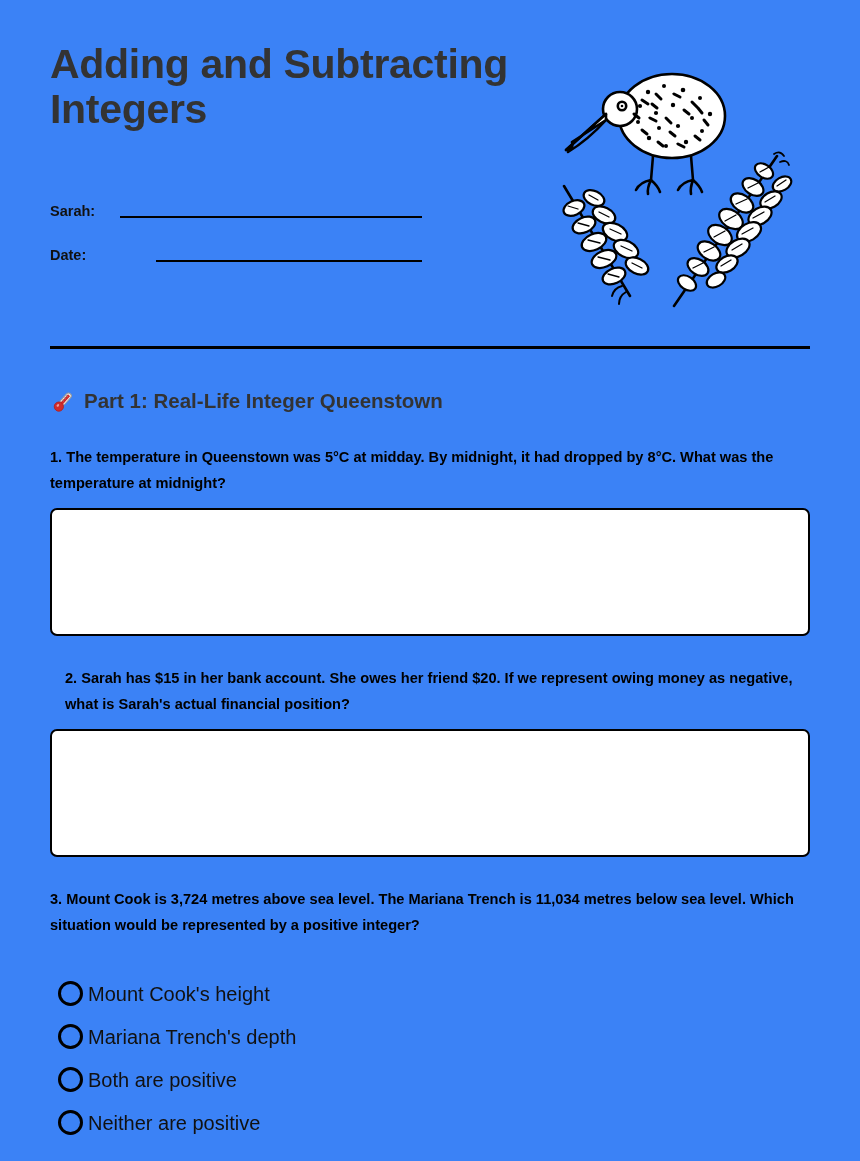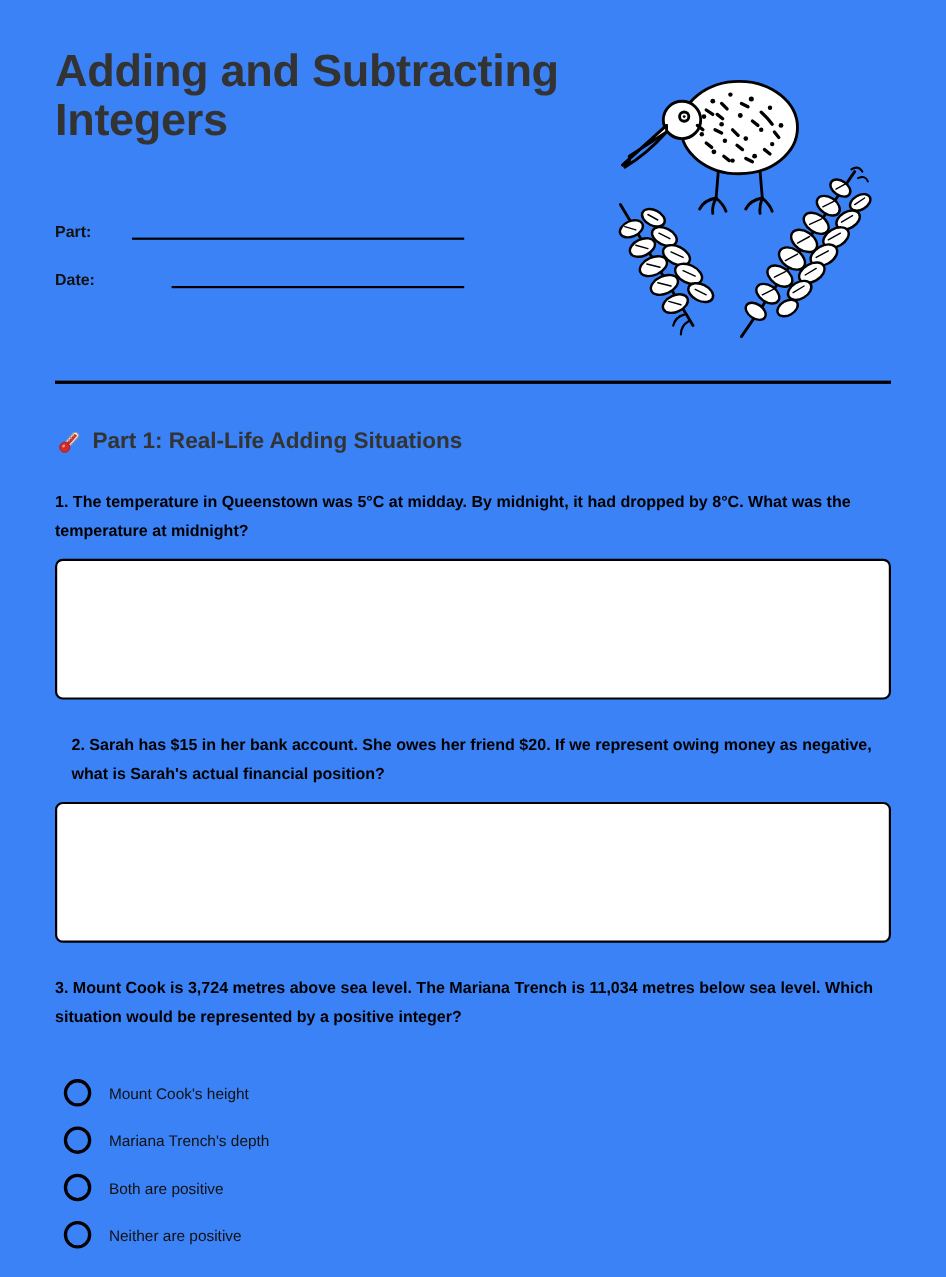--- a/index.html
+++ b/index.html
@@ -152,37 +152,37 @@
   }
   .radio {
     width: 25px;
     height: 25px;
     border: 3px solid #000000;
     border-radius: 50%;
     box-sizing: border-box;
     flex: none;
   }
   .option-label {
-    margin-left: 16px;
-    font-size: 14px;
+    margin-left: 5px;
+    font-size: 20px;
     font-weight: normal;
     color: #111111;
     line-height: 20px;
   }
 </style>
 </head>
 <body>
 
 <div class="page">
 
   <div class="header">
     <h1 class="title">Adding and Subtracting Integers</h1>
 
     <div class="field-row field-name">
-      <span class="field-label">Part:</span>
+      <span class="field-label">Sarah:</span>
       <span class="field-line"></span>
     </div>
 
     <div class="field-row field-date">
       <span class="field-label">Date:</span>
       <span class="field-line"></span>
     </div>
   </div>
 
   <div class="artwork">
@@ -323,21 +323,21 @@
           <circle cx="13" cy="19.2" r="4.6" fill="#d32a2a" stroke="#b01f1f" stroke-width="0.8"></circle>
           <g stroke="#9a9a9a" stroke-width="0.9" stroke-linecap="round">
             <path d="M10.2 6 h2.2"></path>
               <path d="M10.2 9 h2.2"></path>
               <path d="M10.2 12 h2.2"></path>
           </g>
           <ellipse cx="11.5" cy="19" rx="1.1" ry="1.5" fill="#ffffff" opacity="0.55"></ellipse>
         </g>
       </svg>
     </span>
-    <span class="section-title">Part 1: Real-Life Adding Situations</span>
+    <span class="section-title">Part 1: Real-Life Integer Queenstown</span>
   </div>
 
   <div class="question q1">1. The temperature in Queenstown was 5°C at midday. By midnight, it had dropped by 8°C. What was the temperature at midnight?</div>
   <div class="answer-box box1"></div>
 
   <div class="question q2">2. Sarah has $15 in her bank account. She owes her friend $20. If we represent owing money as negative, what is Sarah's actual financial position?</div>
   <div class="answer-box box2"></div>
 
   <div class="question q3">3. Mount Cook is 3,724 metres above sea level. The Mariana Trench is 11,034 metres below sea level. Which situation would be represented by a positive integer?</div>
 

